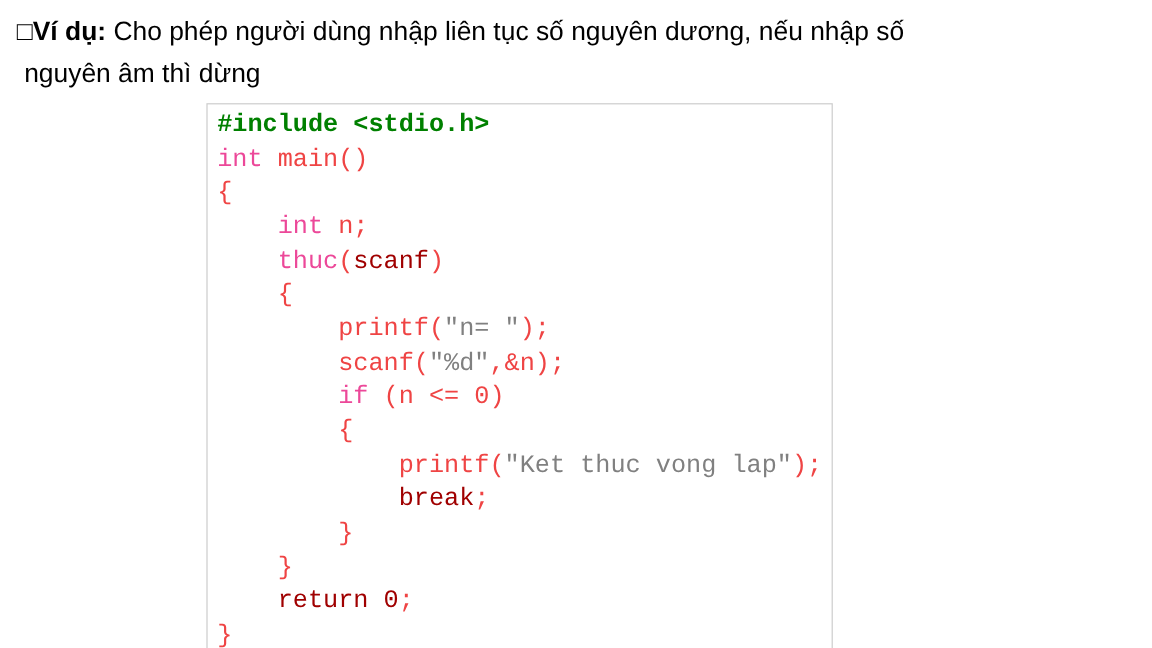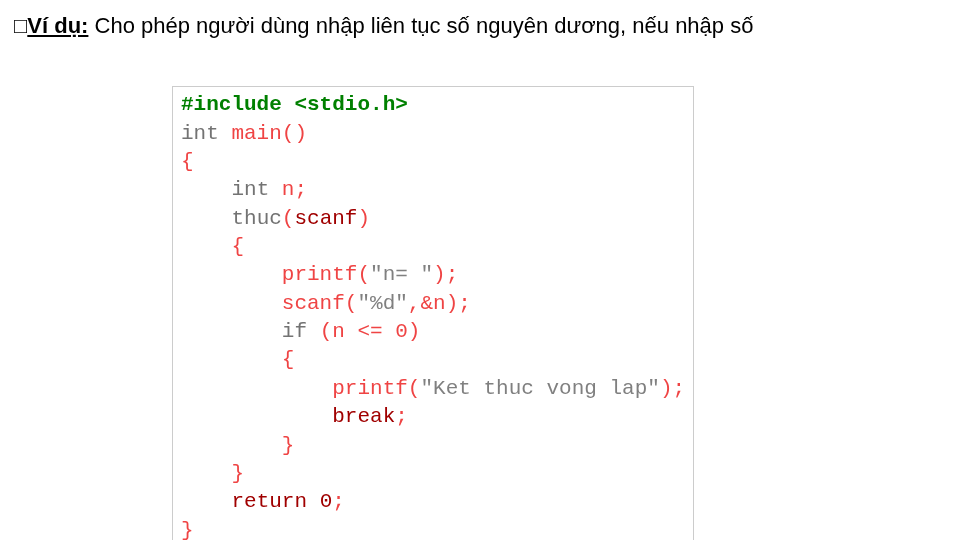--- a/index.html
+++ b/index.html
@@ -12,47 +12,46 @@
     background: #fff;
     color: #000;
   }
   .instr {
     font-size: 22px;
     line-height: 1.6;
     margin-bottom: 8px;
   }
   .instr-label {
     font-weight: bold;
-    text-decoration: underline;
   }
   .code-box {
     border: 1px solid #ccc;
     margin-left: 158px;
     width: auto;
     display: inline-block;
     padding: 4px 8px 4px 8px;
     font-family: Consolas, "Courier New", monospace;
     font-size: 21px;
     line-height: 1.35;
     white-space: pre;
   }
   .pre  { color: #008000; font-weight: bold; }  
-  .kw   { color: #737373; }  
+  .kw   { color: #ec4899; }  
   .flow { color: #a00000; }  
   .str  { color: #808080; }  
   .txt  { color: #ef4444;   }
 </style>
 </head>
 <body>
 
 
 
 <div class="instr">
   <span>□</span><span class="instr-label">Ví dụ:</span><span> Cho phép người dùng nhập liên tục số nguyên dương, nếu nhập số</span><br>
-  &nbsp;
+  &nbsp;<span>nguyên âm thì dừng</span>
 </div>
 
 <div class="code-box"><span class="pre">#include &lt;stdio.h&gt;</span>
 <span class="kw">int</span><span class="txt"> main()</span>
 <span class="txt">{</span>
 <span class="txt">    </span><span class="kw">int</span><span class="txt"> n;</span>
 <span class="txt">    </span><span class="kw">thuc</span><span class="txt">(</span><span class="flow">scanf</span><span class="txt">)</span>
 <span class="txt">    {</span>
 <span class="txt">        printf(</span><span class="str">"n= "</span><span class="txt">);</span>
 <span class="txt">        scanf(</span><span class="str">"%d"</span><span class="txt">,&amp;n);</span>

